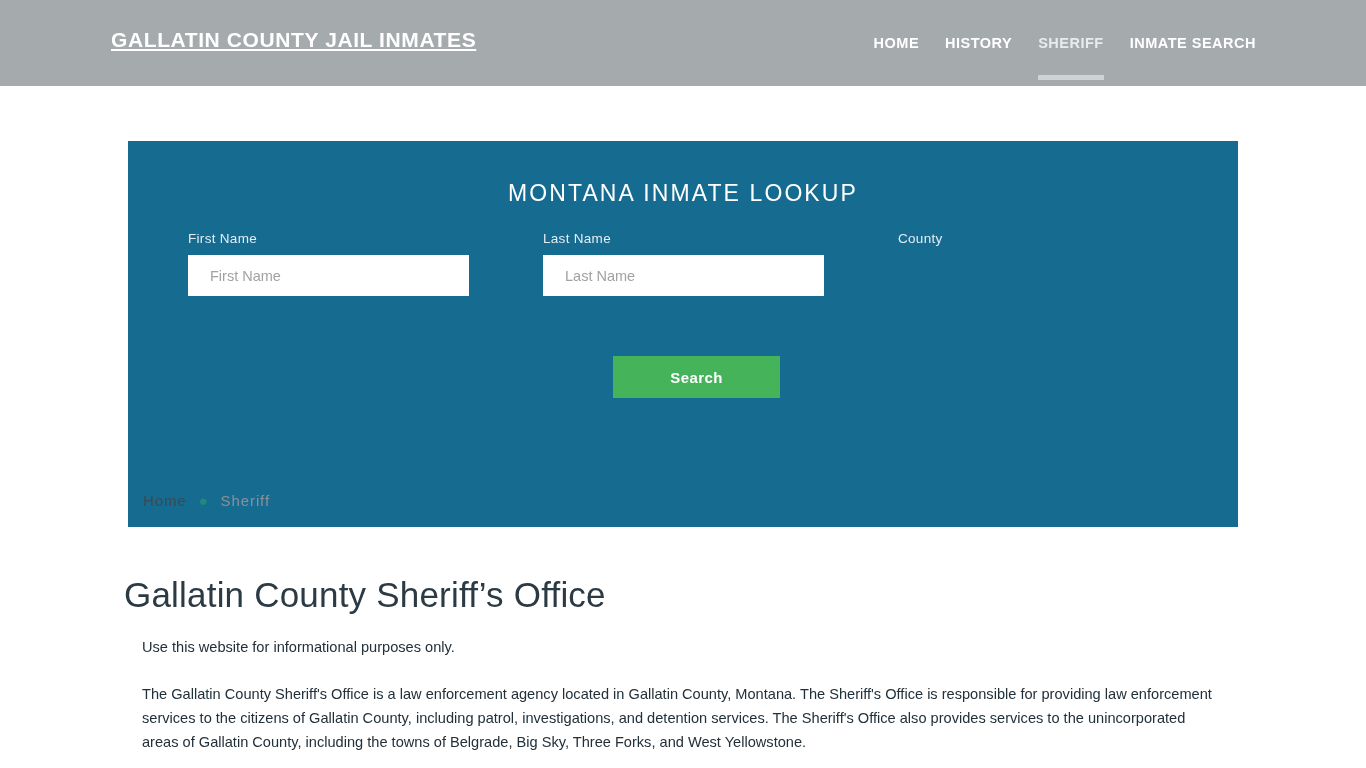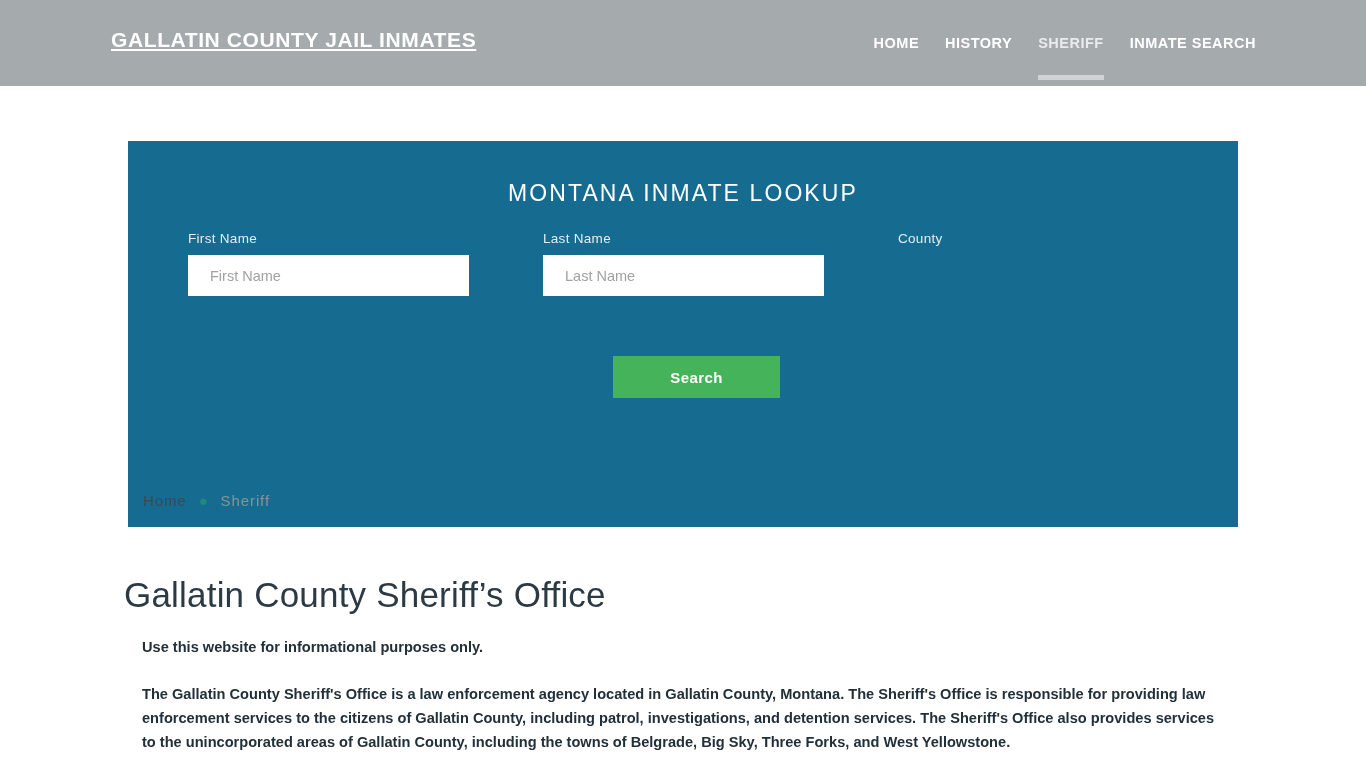--- a/index.html
+++ b/index.html
@@ -197,21 +197,21 @@
 
   .body-copy {
     position: absolute;
     left: 142px;
     top: 143px;
     width: 1080px;
   }
   .body-copy p {
     margin: 0 0 23px 0;
     font-size: 14.6px;
-    font-weight: bold;
+    font-weight: normal;
     line-height: 24px;
     color: #22303a;
     font-family: "Liberation Sans", sans-serif;
   }
 </style>
 </head>
 <body>
 
 <header class="site-header">
   <a class="brand" href="#">Gallatin County Jail Inmates</a>

